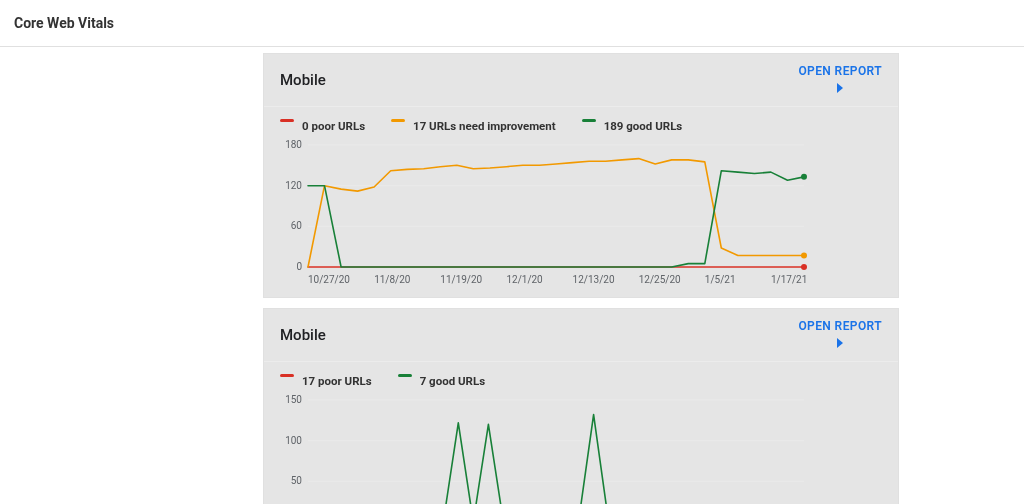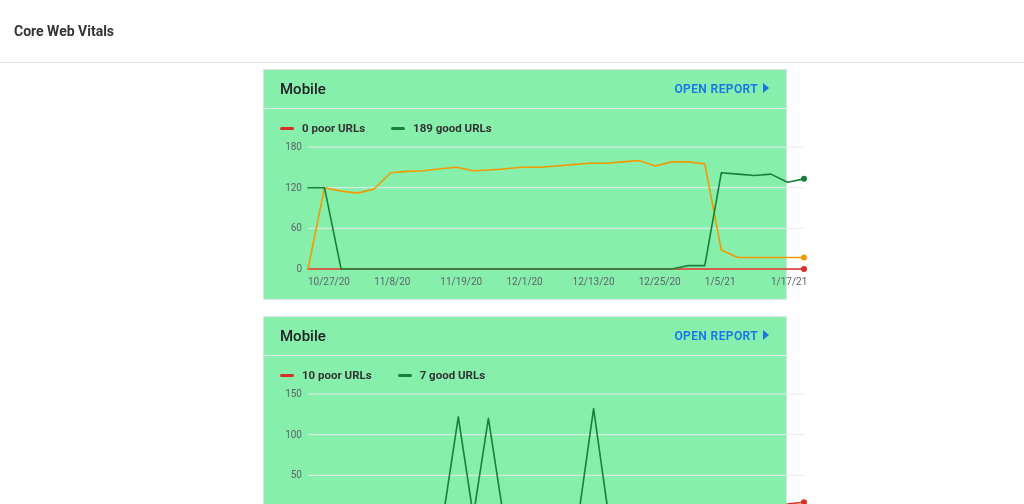--- a/index.html
+++ b/index.html
@@ -8,35 +8,35 @@
     background: #fff;
     font-family: Roboto, "Helvetica Neue", Arial, sans-serif;
     color: #202124;
     font-size: 13px;
     width: 1024px;
   }
   .topbar {
     height: 38px;
     display: flex;
     align-items: center;
-    padding: 12px 14px;
+    padding: 4px 14px;
     border-bottom: 1px solid #e0e0e0;
     font-weight: 700;
     font-size: 14px;
     color: #333;
   }
   .canvas {
     width: 1024px;
     padding: 6px 0 0 0;
   }
   .card {
-    width: 524px;
-    margin: 0 0 16px 263px;
+    width: 636px;
+    margin: 0 0 10px 263px;
     border: 1px solid #e0e0e0;
-    background: #86efac;
+    background: #e5e5e5;
     box-sizing: border-box;
   }
   .card-header {
     display: flex;
     align-items: center;
     justify-content: space-between;
     padding: 10px 16px;
   }
   .card-title {
     font-size: 15px;
@@ -45,32 +45,33 @@
   }
   .open-report {
     font-size: 12px;
     font-weight: 600;
     letter-spacing: 0.4px;
     color: #1a73e8;
     display: inline-flex;
     align-items: center;
     gap: 4px;
     cursor: pointer;
+    flex-direction: column;
   }
   .open-report svg { width: 8px; height: 10px; }
   .sep { border-top: 1px solid #ececec; }
   .legend {
     display: flex;
     gap: 26px;
     padding: 12px 16px 6px 16px;
     font-size: 11.5px;
     color: #333;
     font-weight: 700;
   }
-  .legend-item { display: inline-flex; align-items: center; gap: 8px; }
+  .legend-item { display: inline-flex; gap: 8px; }
   .legend-swatch { width: 14px; height: 3px; border-radius: 2px; }
   .chart-wrap {
     padding: 0 16px 8px 16px;
   }
   svg.chart { display:block; }
 </style>
 </head>
 <body>
 
 <div class="topbar">
@@ -89,20 +90,24 @@
               <path d="M0 0 L6 5 L0 10 Z" fill="#1a73e8"></path>
             </svg>
         </span>
       </a>
     </div>
     <div class="sep"></div>
     <div class="legend">
       <span class="legend-item">
         <span class="legend-swatch" style="background:#d93025"></span>
         <span>0 poor URLs</span>
+      </span>
+      <span class="legend-item">
+        <span class="legend-swatch" style="background:#f29900"></span>
+        <span>17 URLs need improvement</span>
       </span>
       <span class="legend-item">
         <span class="legend-swatch" style="background:#188038"></span>
         <span>189 good URLs</span>
       </span>
     </div>
     <div class="chart-wrap">
       <svg class="chart" id="chart-mobile" width="538" height="150">
           <line x1="28" x2="524" y1="128" y2="128" stroke="#eaeaea" stroke-width="1"></line>
           <text x="22" y="131" text-anchor="end" font-size="10" fill="#5f6368">0</text>
@@ -139,21 +144,21 @@
           <svg viewBox="0 0 6 10">
               <path d="M0 0 L6 5 L0 10 Z" fill="#1a73e8"></path>
             </svg>
         </span>
       </a>
     </div>
     <div class="sep"></div>
     <div class="legend">
       <span class="legend-item">
         <span class="legend-swatch" style="background:#d93025"></span>
-        <span>10 poor URLs</span>
+        <span>17 poor URLs</span>
       </span>
       <span class="legend-item">
         <span class="legend-swatch" style="background:#188038"></span>
         <span>7 good URLs</span>
       </span>
     </div>
     <div class="chart-wrap">
       <svg class="chart" id="chart-desktop" width="538" height="150">
           <line x1="28" x2="524" y1="128" y2="128" stroke="#eaeaea" stroke-width="1"></line>
           <text x="22" y="131" text-anchor="end" font-size="10" fill="#5f6368">0</text>

